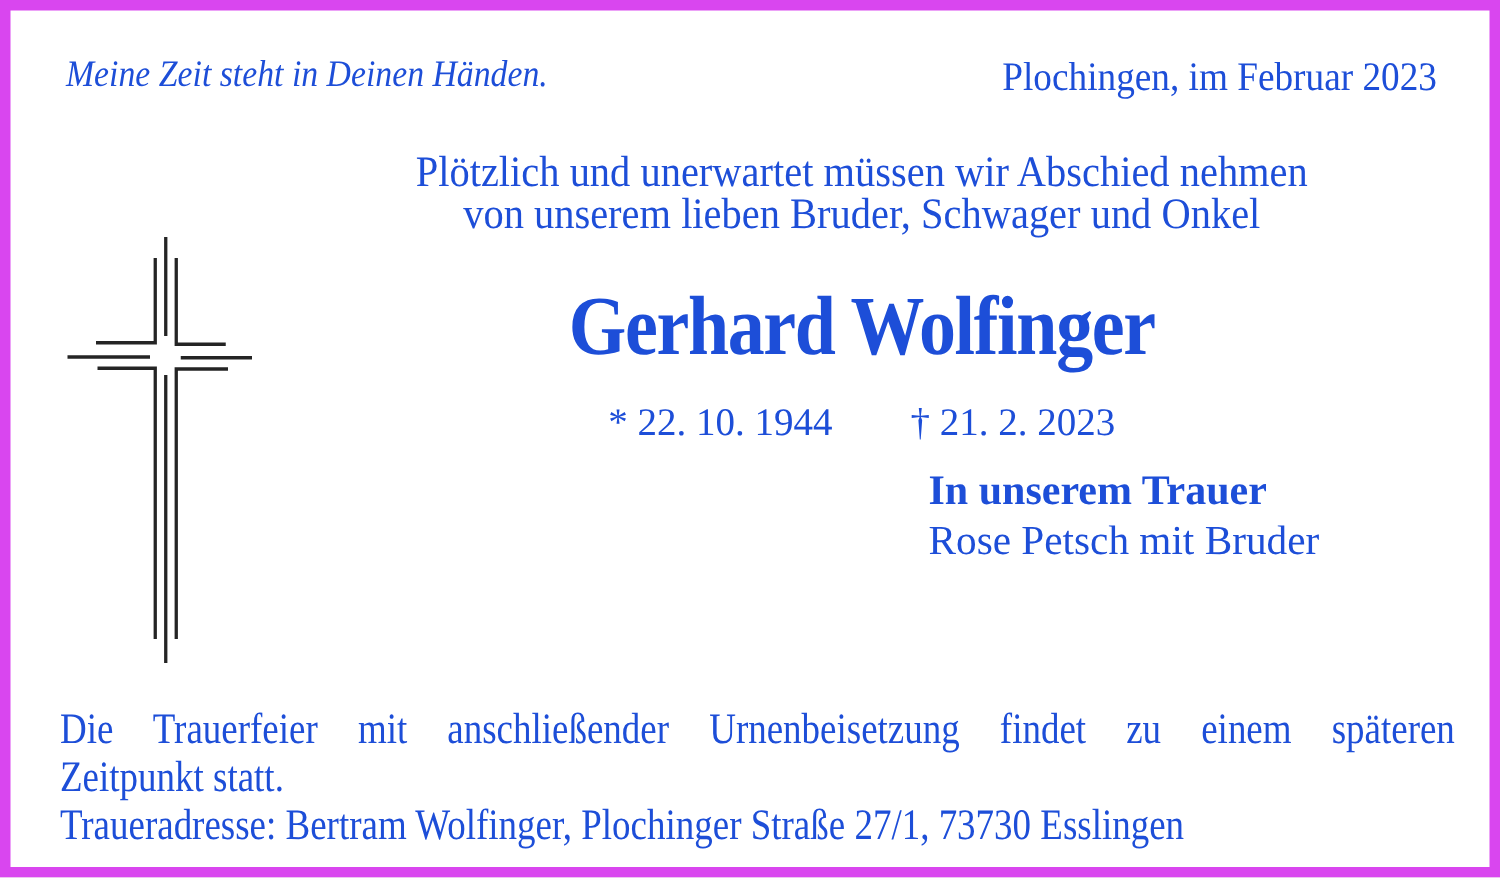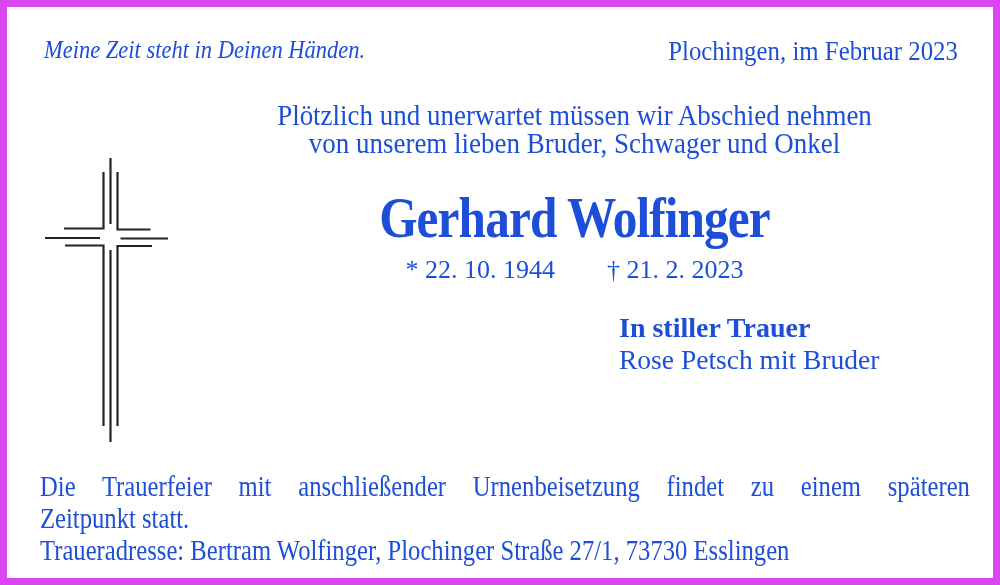--- a/index.html
+++ b/index.html
@@ -68,21 +68,21 @@
     font-size: 56px;
     font-weight: bold;
     line-height: 60px;
     letter-spacing: -1px;
     transform: scaleX(0.88);
     transform-origin: 50% 0;
     white-space: nowrap;
   }
   .dates {
     position: absolute;
-    left: 0; top: 248px;
+    left: 0; top: 260px;
     width: 100%;
     font-size: 26px;
     line-height: 30px;
     white-space: nowrap;
   }
   .dates .date-sep { display: inline-block; width: 52px; }
 
   
   .mourning {
     position: absolute;
@@ -155,21 +155,21 @@
     </div>
 
     <div class="deceased-name">Gerhard Wolfinger</div>
 
     <div class="dates">
       <span>* 22. 10. 1944</span><span class="date-sep"></span><span>† 21. 2. 2023</span>
     </div>
   </div>
 
   <div class="mourning">
-    <div class="mourning-header">In stiller Trauer</div>
+    <div class="mourning-header">In unserem Trauer</div>
     <div class="mourner">Rose Petsch mit Bruder</div>
   </div>
 
   <div class="footer">
     <div class="notice-line-1">Die Trauerfeier mit anschließender Urnenbeisetzung findet zu einem späteren</div>
     <div class="notice-line-2">Zeitpunkt statt.</div>
     <div class="address">Traueradresse: Bertram Wolfinger, Plochinger Straße 27/1, 73730 Esslingen</div>
   </div>
 
 </div>

